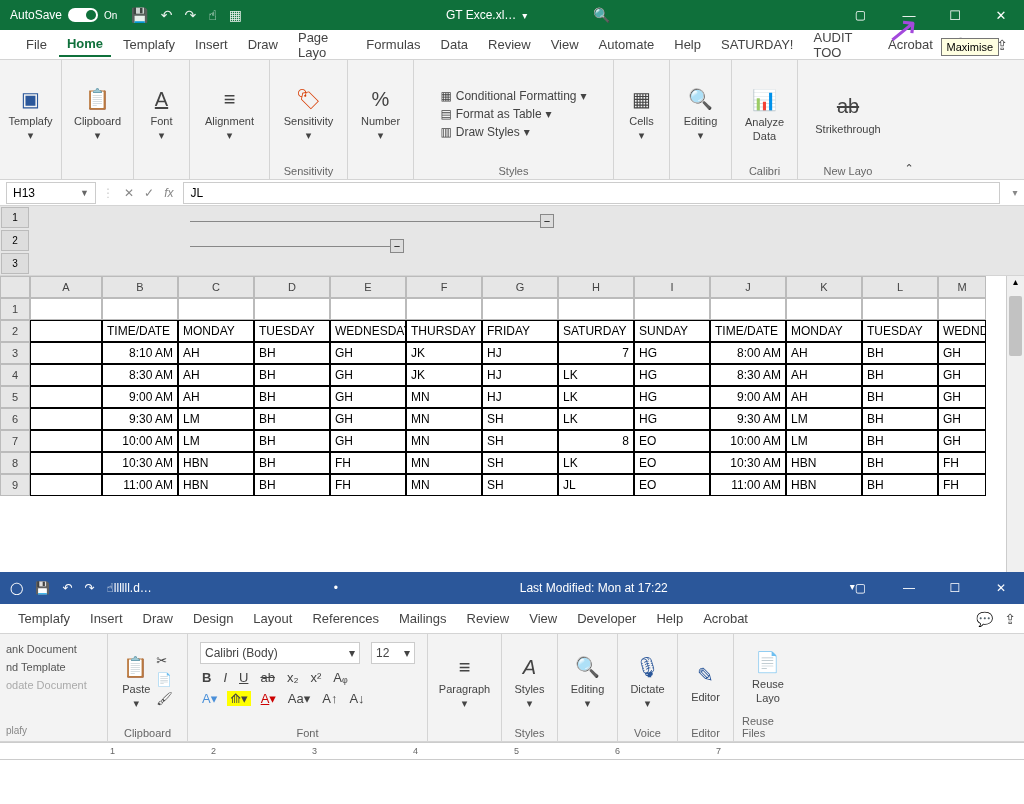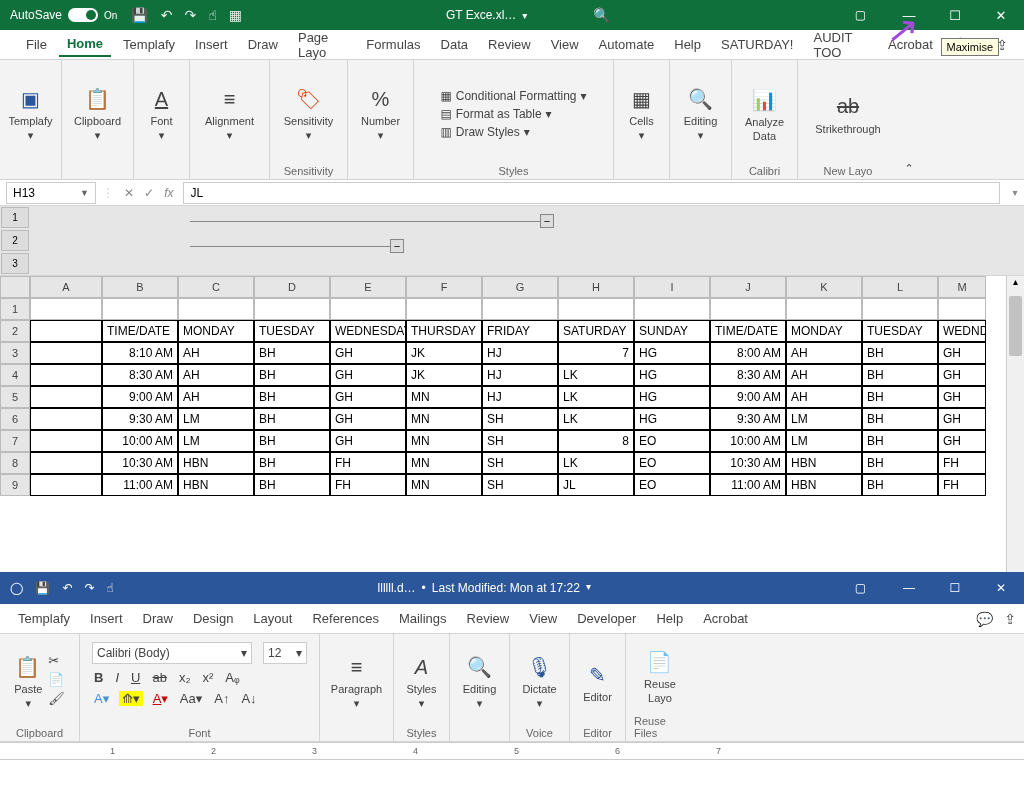--- a/index.html
+++ b/index.html
@@ -61,21 +61,21 @@
   .xl-cell { border: 1px solid #bbb; font-size: 12px; padding: 0 4px; line-height: 20px; white-space: nowrap; overflow: hidden; background: #fff; }
   .xl-cell.hdr { background: #fff; font-weight: 400; border: 1px solid #000; }
   .xl-cell.dat { border: 1px solid #000; }
   .xl-cell.right { text-align: right; }
   .scrollbar-v { width: 18px; background: #f0f0f0; border-left: 1px solid #ccc; }
   .sb-thumb { background: #c2c2c2; margin: 2px; border-radius: 2px; }
 
   
   .wd-title { height: 32px; background: #2b579a; display: flex; align-items: center; color: #fff; font-size: 12px; margin-top: 0; }
   .wd-title .qat { display: flex; gap: 12px; margin-left: 10px; align-items: center; }
-  .wd-title .docname { flex: 1; text-align: center; display: flex; justify-content: center; gap: 6px; }
+  .wd-title .docname { flex: 1; text-align: center; display: flex; justify-content: space-between; gap: 6px; }
   .wd-title .winbtns { display: flex; height: 100%; }
   .wd-title .winbtns div { width: 46px; display: flex; align-items: center; justify-content: center; }
 
   .wd-menu { height: 30px; border-bottom: 1px solid #d4d4d4; display: flex; align-items: center; font-size: 13px; color: #444; padding-left: 18px; gap: 20px; background: #fff; }
   .wd-menu span { cursor: pointer; }
   .wd-menu .right-ic { margin-left: auto; display: flex; gap: 10px; padding-right: 8px; font-size: 14px; }
 
   .wd-ribbon { height: 108px; background: #f3f3f3; border-bottom: 1px solid #d4d4d4; display: flex; font-size: 11px; color: #444; }
   .leftpanel { width: 108px; border-right: 1px solid #d4d4d4; padding: 6px 4px; font-size: 11px; color: #555; }
   .leftpanel div { padding: 3px 2px; }
@@ -496,20 +496,26 @@
     <span>Developer</span>
     <span>Help</span>
     <span>Acrobat</span>
     <div class="right-ic">
       <span>💬</span>
       <span>⇪</span>
     </div>
   </div>
 
 <div class="wd-ribbon">
+  <div class="leftpanel">
+    <div>ank Document</div>
+    <div>nd Template</div>
+    <div style="color:#aaa">odate Document</div>
+    <div style="margin-top:28px;color:#888;font-size:10px">plafy</div>
+  </div>
   <div class="rgroup" style="width:80px">
     <div class="icons">
       <div style="display:flex;gap:6px">
         <div class="stackbtn">
             <div class="big-ic">📋</div>
             <span>Paste</span>
             <span>▾</span>
           </div>
         <div style="display:flex;flex-direction:column;gap:4px;font-size:13px">
           <span>✂</span>

